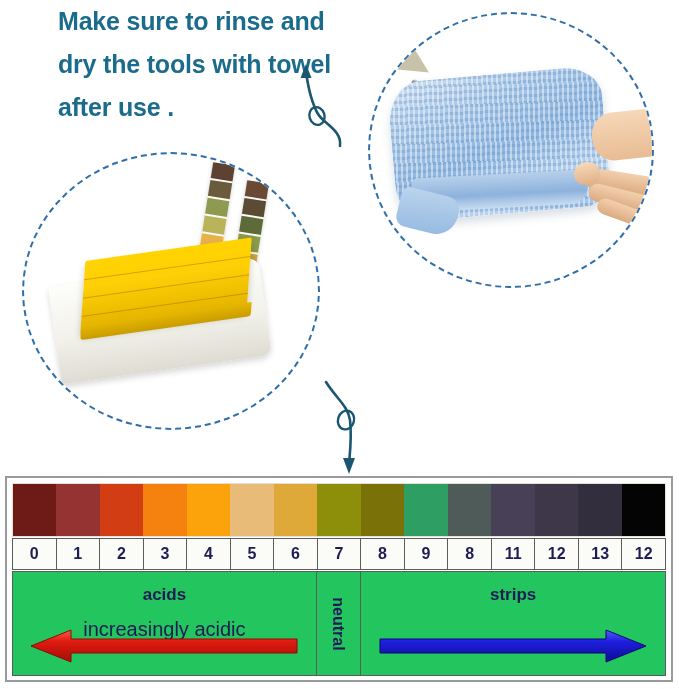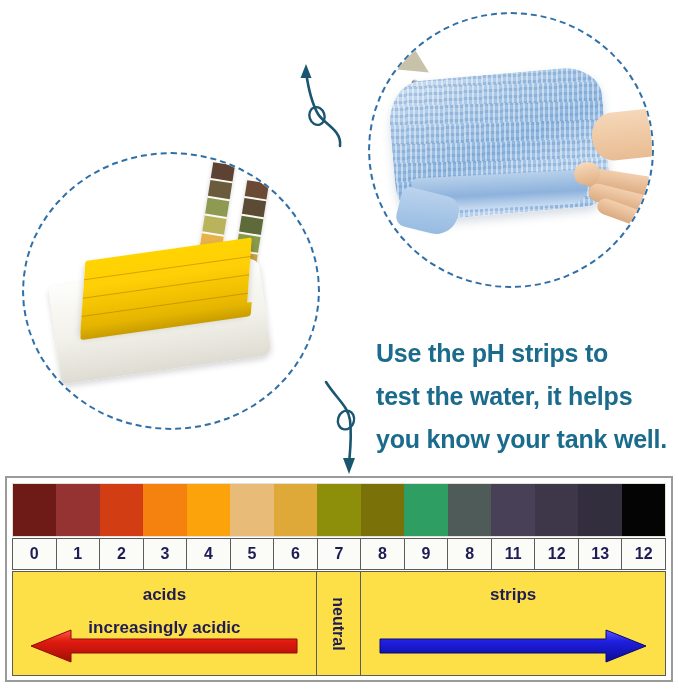--- a/index.html
+++ b/index.html
@@ -163,55 +163,55 @@
     box-sizing:border-box;
   }
   .num-row .cell:last-child{border-right:none;}
 
   .bottom-row{
     display:flex;
     height:105px;
     margin:1px 5px 5px 5px;
     border:1px solid #5c5c5c;
     box-sizing:border-box;
-    background:#fde047;
+    background:#22c55e;
   }
   .zone{
     position:relative;
     display:flex;flex-direction:column;align-items:center;
     box-sizing:border-box;
   }
   .zone.acids{flex:0 0 46.6%;border-right:1px solid #5c5c5c;}
   .zone.neutral{flex:0 0 6.8%;border-right:1px solid #5c5c5c;}
   .zone.alkalis{flex:1 1 auto;}
   .zone-title{
     margin-top:13px;
     font-size:17px;font-weight:bold;color:#1e1b55;
   }
   .zone-sub{
     margin-top:13px;
-    font-size:17px;font-weight:bold;color:#1e1b55;
+    font-size:20px;font-weight:normal;color:#1e1b55;
   }
   .neutral-label{
     position:absolute;top:50%;left:50%;
     transform:translate(-50%,-50%) rotate(90deg);
     white-space:nowrap;
     font-size:16px;font-weight:bold;color:#1e1b55;
   }
   .arrow-wrap{position:absolute;bottom:12px;left:0;right:0;display:flex;justify-content:center;}
 </style>
 </head>
 <body>
 
 <div class="stage">
 
-
-  <div class="note" id="note-bottom">Use the pH strips to
-test the water, it helps
-you know your tank well.</div>
+  <div class="note" id="note-top">Make sure to rinse and
+dry the tools with towel
+after use .</div>
+
 
   <div class="curve-arrow" id="arrow-up">
     <svg width="80" height="92" viewBox="0 0 80 92">
       <path d="M60 88 C 62 72, 44 66, 38 56 C 31 44, 28 28, 26 14" stroke="#1b5670" stroke-width="2.6" fill="none" stroke-linecap="round"></path>
       <ellipse cx="37" cy="58" rx="7.5" ry="9" stroke="#1b5670" stroke-width="2.4" fill="none" transform="rotate(-18 37 58)"></ellipse>
       <path d="M26 6 L20.5 20 L31.5 20 Z" fill="#1b5670"></path>
     </svg>
   </div>
 
   <div class="curve-arrow" id="arrow-down">

